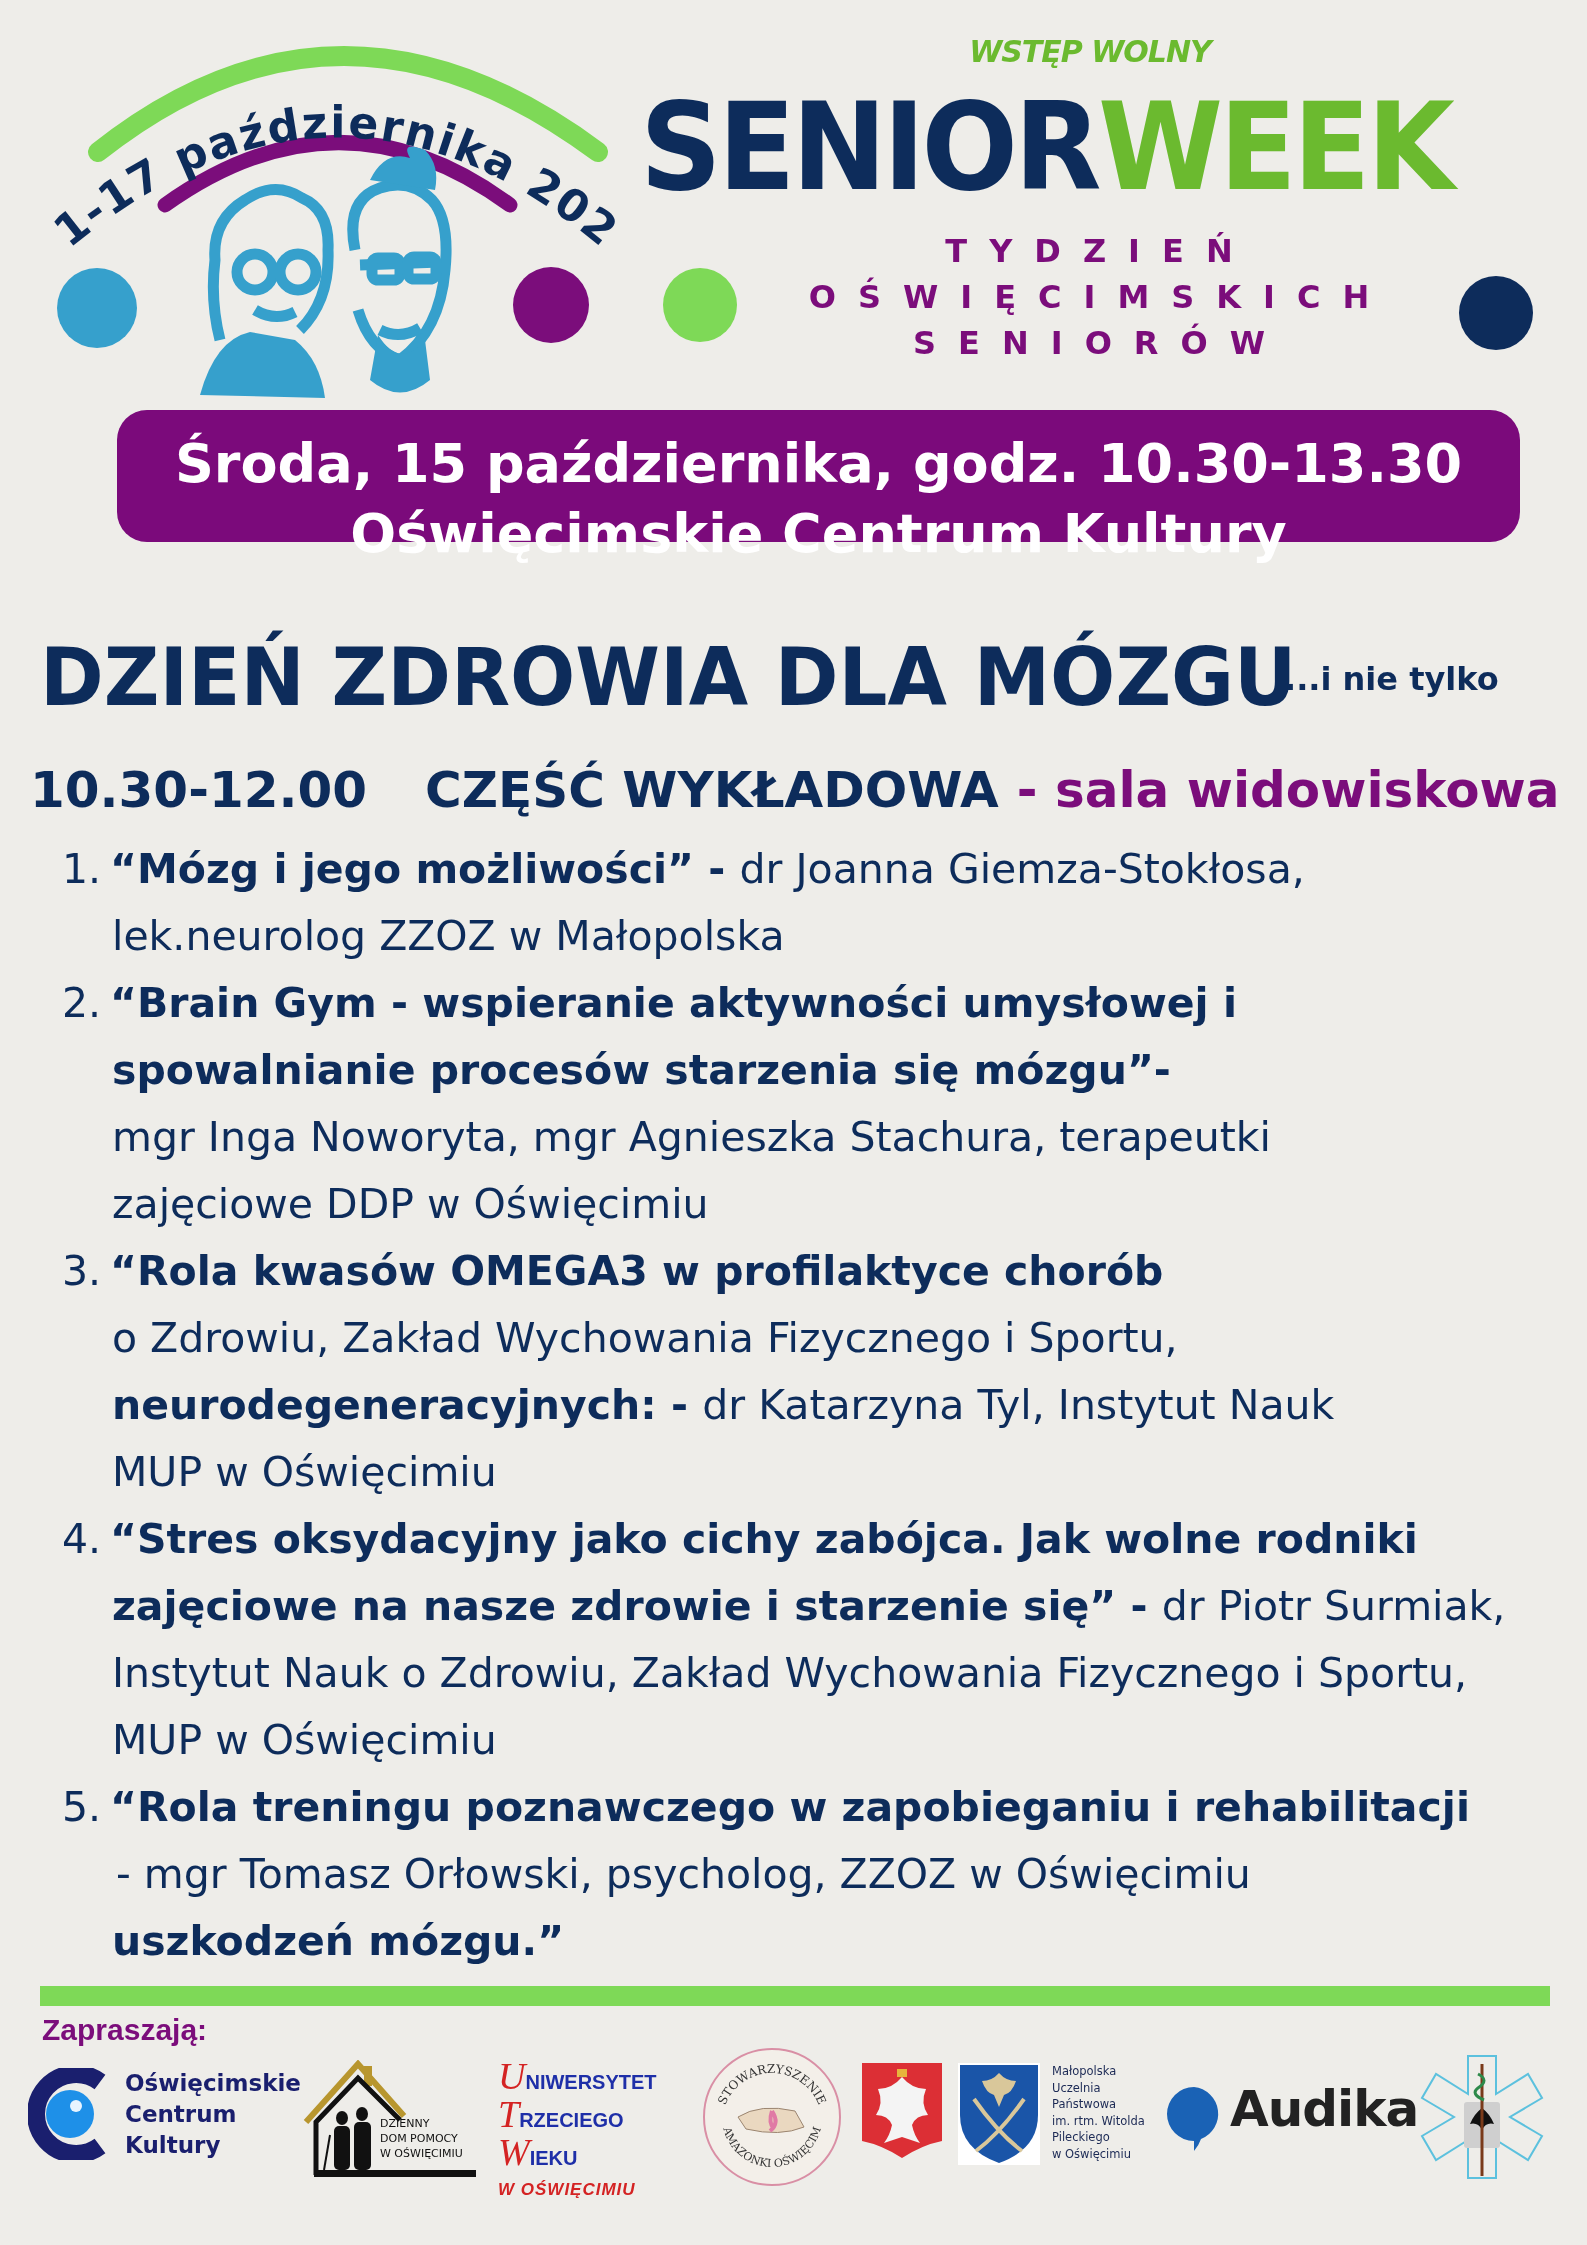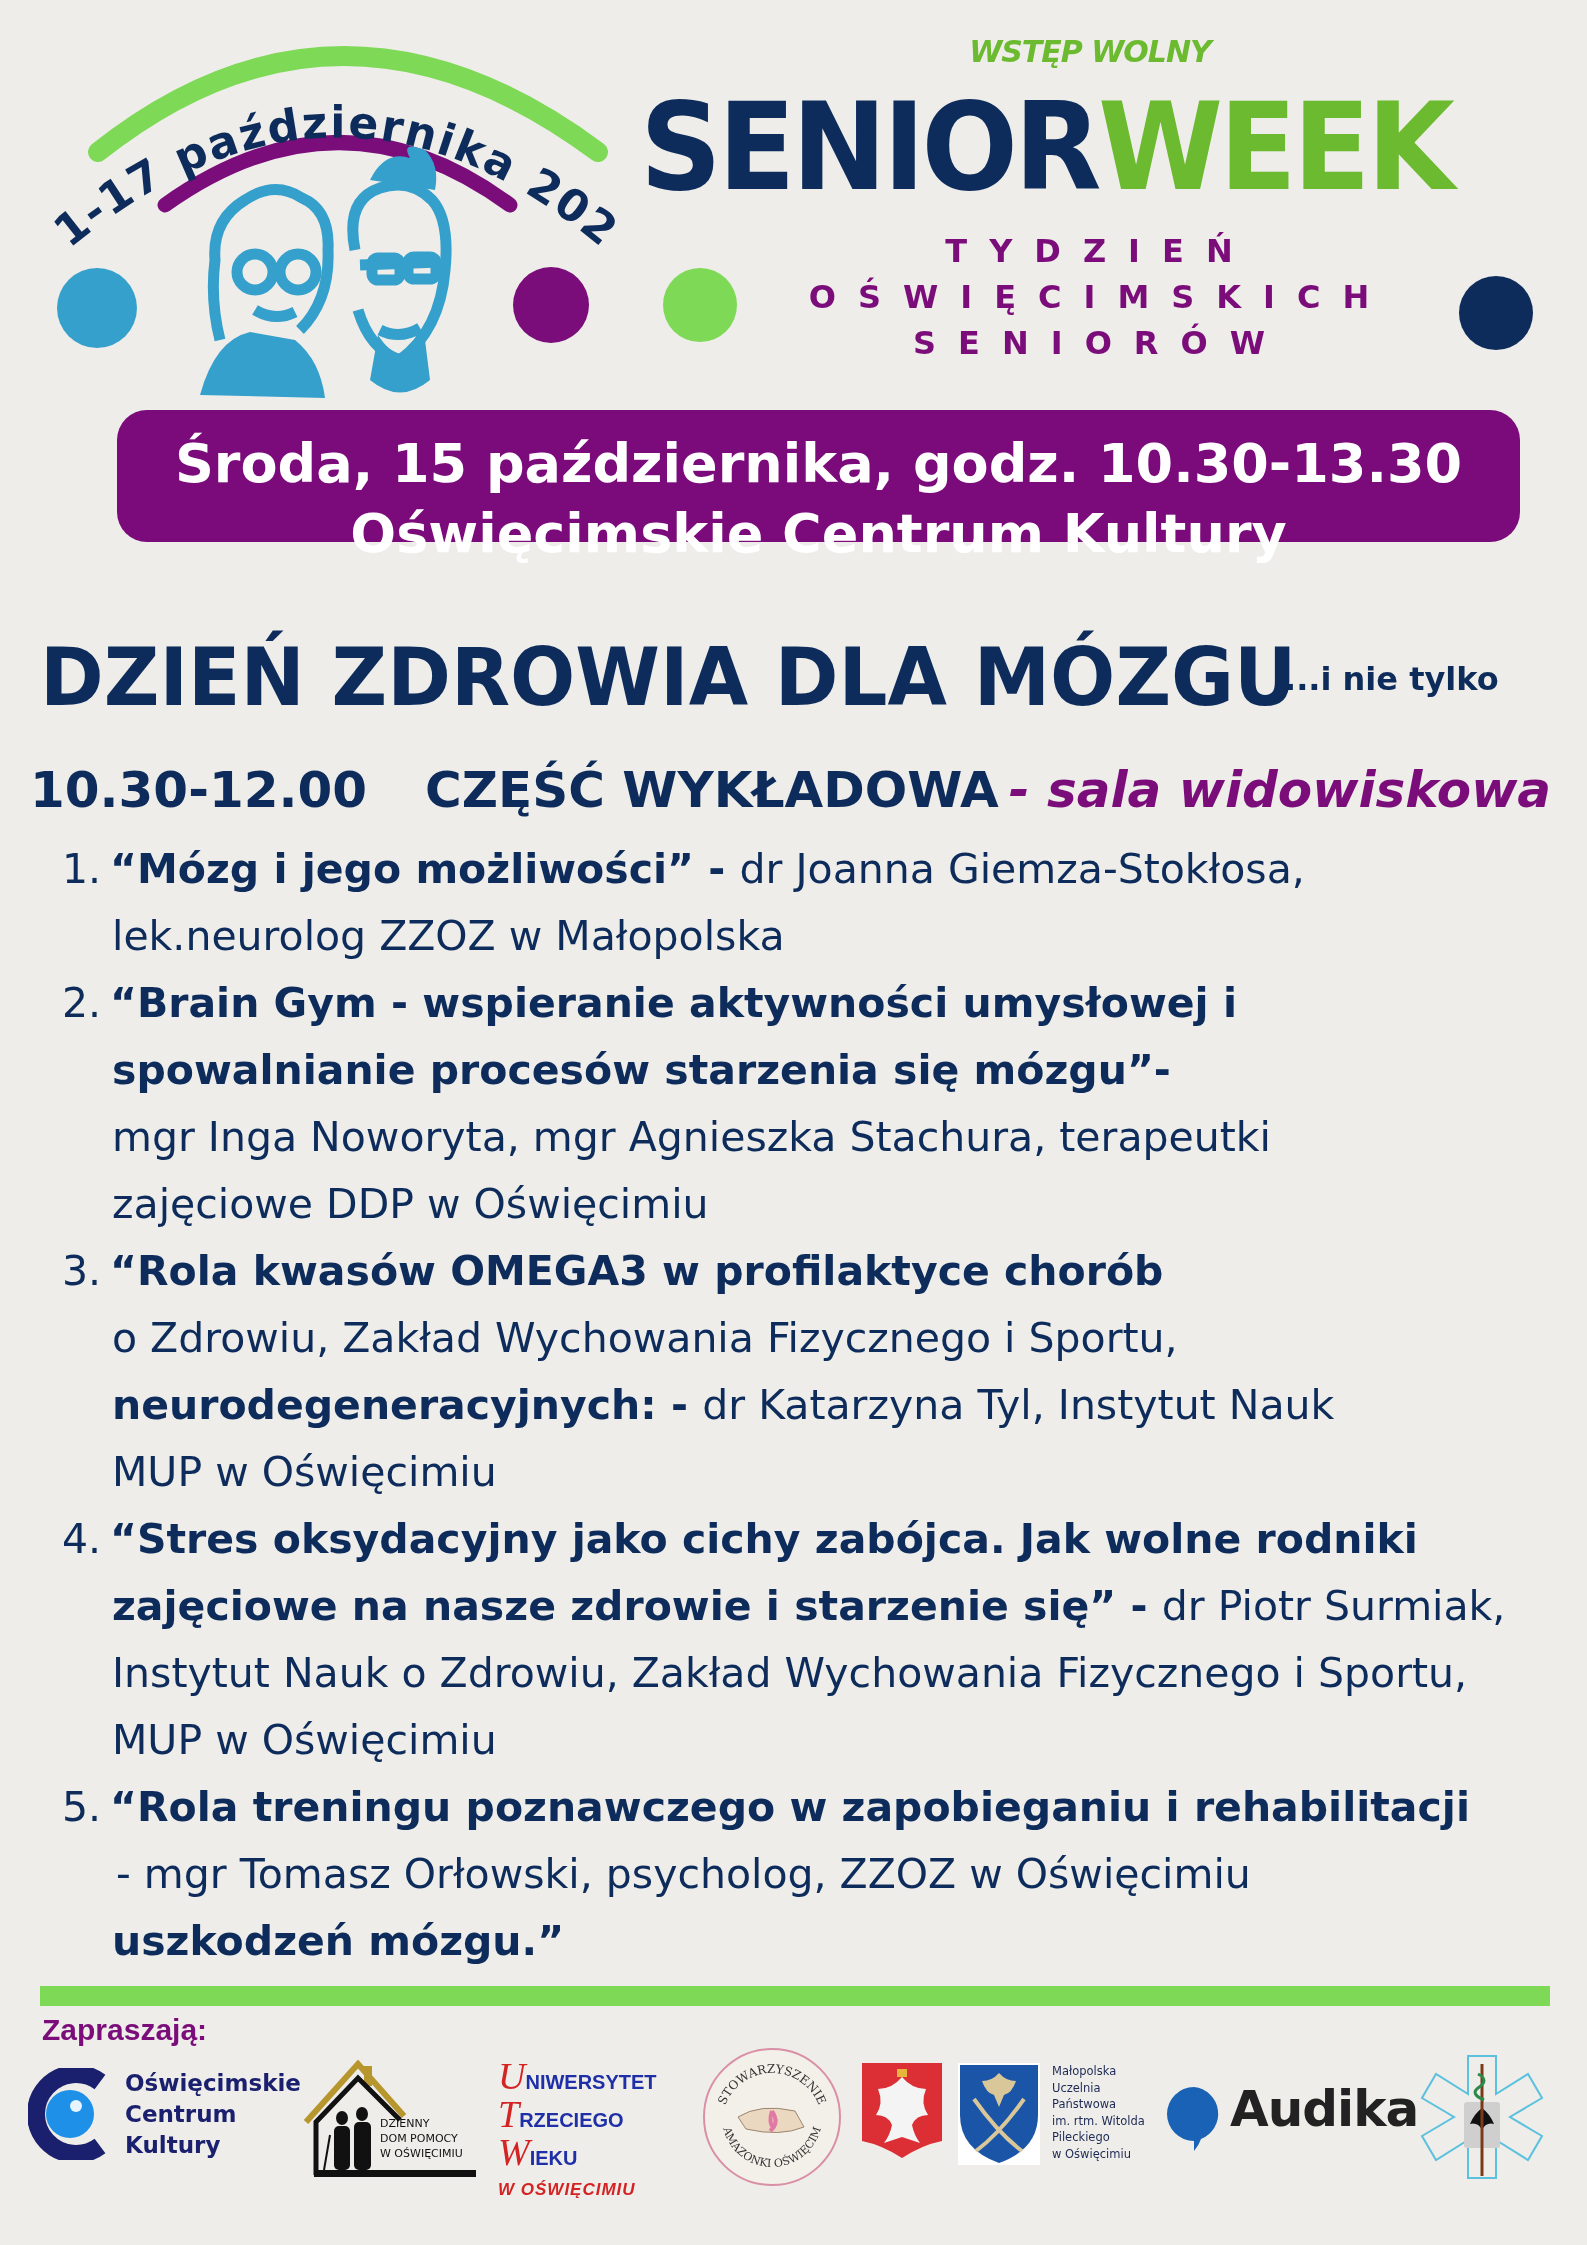--- a/index.html
+++ b/index.html
@@ -24,21 +24,21 @@
   .banner { position:absolute; left:117px; top:410px; width:1403px; height:132px; background:#7b0a7b; border-radius:30px; }
   .banner-line { position:absolute; left:0; width:100%; text-align:center; color:#ffffff; font-weight:bold;
     font-family:"DejaVu Sans", sans-serif; font-size:54px; line-height:64px; white-space:nowrap; }
   
   .main-title { position:absolute; left:40px; top:630px; font-family:"DejaVu Sans", sans-serif; font-weight:bold;
     font-size:80px; line-height:96px; color:#0d2c5b; white-space:nowrap; transform:scaleX(0.96); transform-origin:left top; }
   .subtitle { position:absolute; left:1284px; top:660px; font-family:"DejaVu Sans", sans-serif; font-weight:bold; font-size:32px; color:#0d2c5b; white-space:nowrap; }
   .section { position:absolute; left:30px; top:758px; font-family:"DejaVu Sans", sans-serif; font-weight:bold;
     font-size:50px; line-height:64px; color:#0d2c5b; white-space:nowrap; }
   .section .time { margin-right:58px;margin-top:32px; }
-  .section .venue { color:#7b0d7b; font-style:italic; margin-left:10px; }
+  .section .venue { color:#7b0d7b; margin-left:18px; }
   
   .list { position:absolute; left:62px; top:836px; width:1525px; }
   .item { position:relative; }
   .line { font-family:"DejaVu Sans", sans-serif; font-size:41px; line-height:67px; white-space:nowrap; color:#0d2c5b; padding-left:48px; position:relative; }
   .num { position:absolute; left:0; top:0; font-weight:normal; }
   .b { font-weight:bold; }
   .n { font-weight:normal; }
   .line.cont { padding-left:50px; }
   .line.dashed { padding-left:54px; }
   

